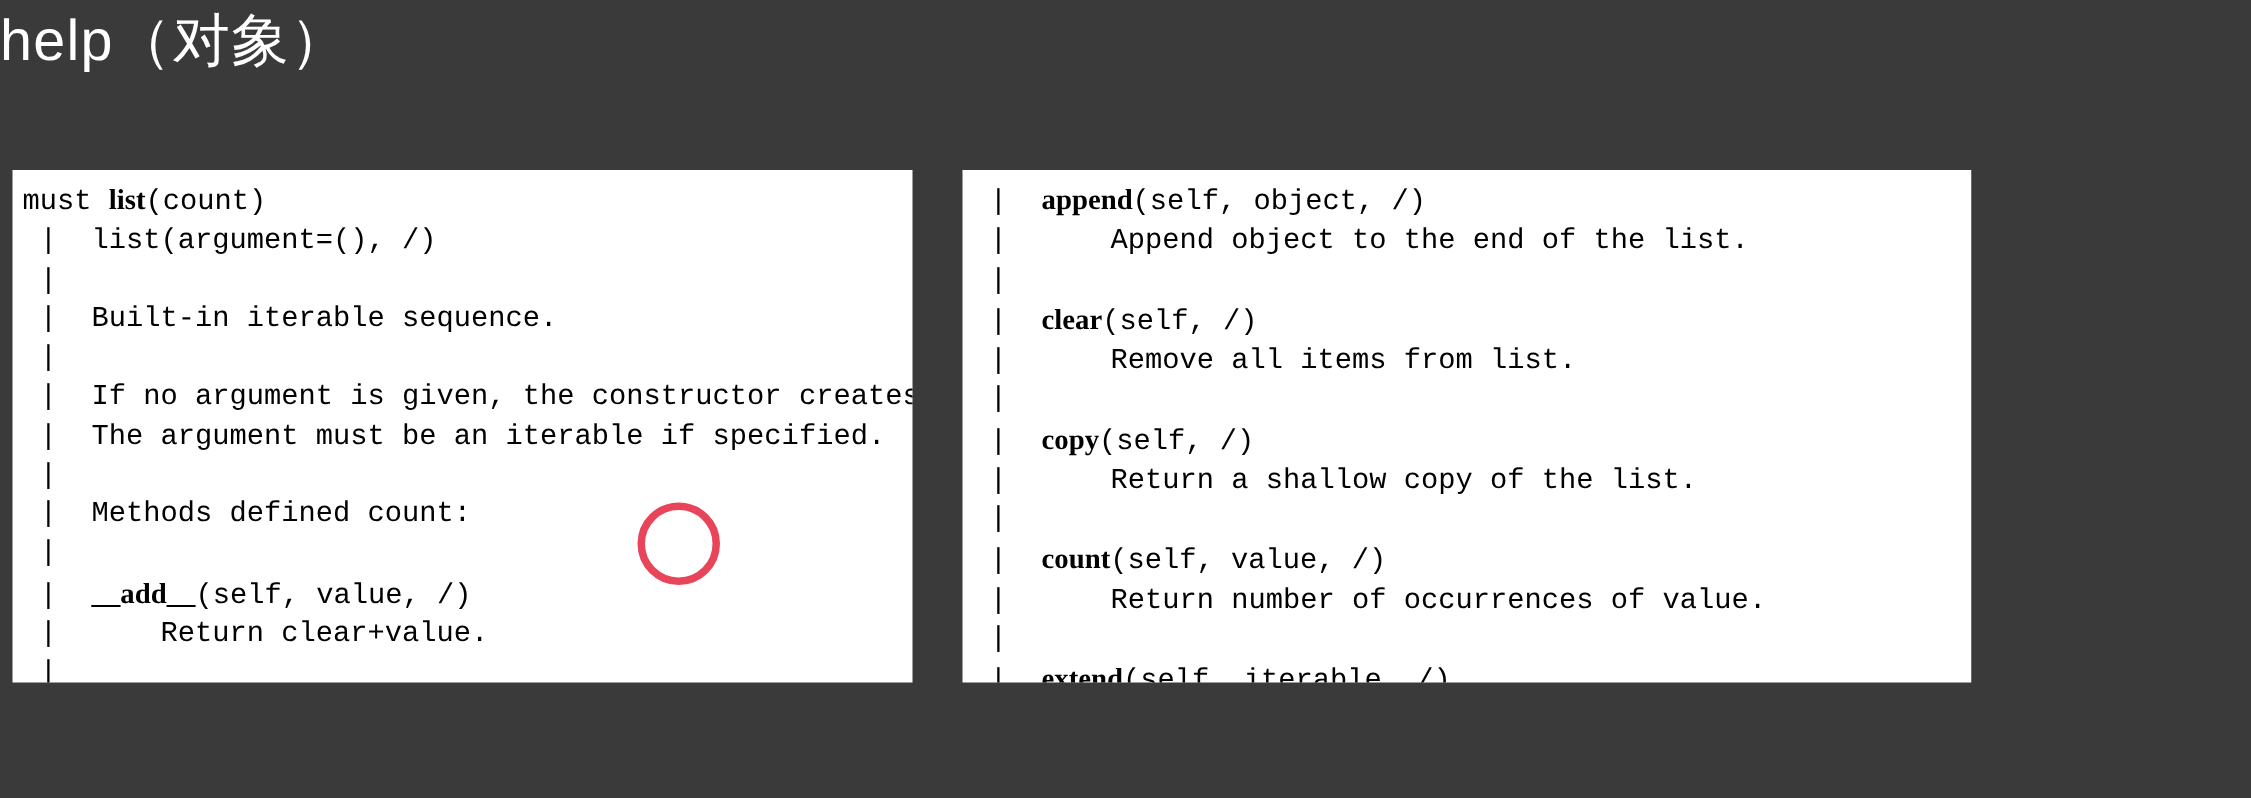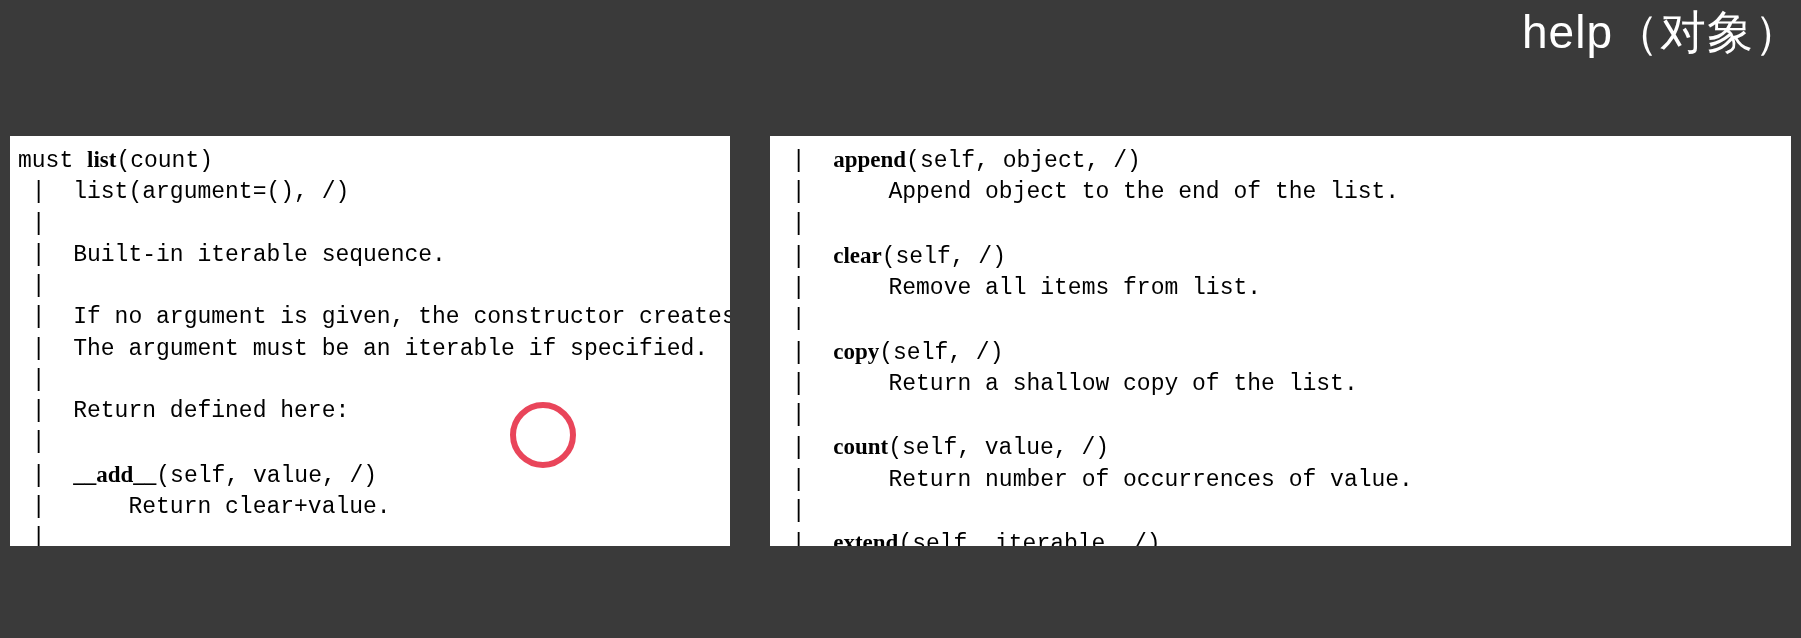--- a/index.html
+++ b/index.html
@@ -6,21 +6,21 @@
     html, body { width: 1801px; height: 638px; overflow: hidden; }
     body {
       background: #3a3a3a;
       font-family: Arial, "Helvetica Neue", sans-serif;
       position: relative;
     }
     .title {
       color: #ffffff;
       font-size: 46px;
       font-weight: 400;
-      text-align: right;
+      text-align: left;
       padding-top: 2px;
       letter-spacing: 1px;
     }
     .panels {
       display: flex;
       gap: 40px;
       padding: 0 10px;
       margin-top: 72px;
     }
     .panel {
@@ -28,21 +28,21 @@
       color: #000000;
       font-family: "Menlo", "Consolas", "Courier New", monospace;
       font-size: 23px;
       line-height: 1.36;
       padding: 8px 6px 8px 8px;
       white-space: pre;
       overflow: hidden;
       height: 410px;
     }
     .panel-left { width: 720px; }
-    .panel-right { width: 1021px; }
+    .panel-right { width: 807px; }
     .bold { font-weight: 700; font-family: Liberation Serif, serif; }
     .cursor-ring {
       position: absolute;
       width: 66px;
       height: 66px;
       border: 6px solid #e9455a;
       border-radius: 50%;
       left: 510px;
       top: 402px;
       pointer-events: none;
@@ -57,21 +57,21 @@
 <div class="panels">
 
   <div class="panel panel-left"><span>must </span><span class="bold">list</span><span>(count)</span>
 <span> |  list(argument=(), /)</span>
 <span> |</span>
 <span> |  Built-in iterable sequence.</span>
 <span> |</span>
 <span> |  If no argument is given, the constructor creates a new empty list.</span>
 <span> |  The argument must be an iterable if specified.</span>
 <span> |</span>
-<span> |  Return defined here:</span>
+<span> |  Methods defined count:</span>
 <span> |</span>
 <span> |  </span><span class="bold">__add__</span><span>(self, value, /)</span>
 <span> |      Return clear+value.</span>
 <span> |</span>
 
 
 
 
 </div>
 

